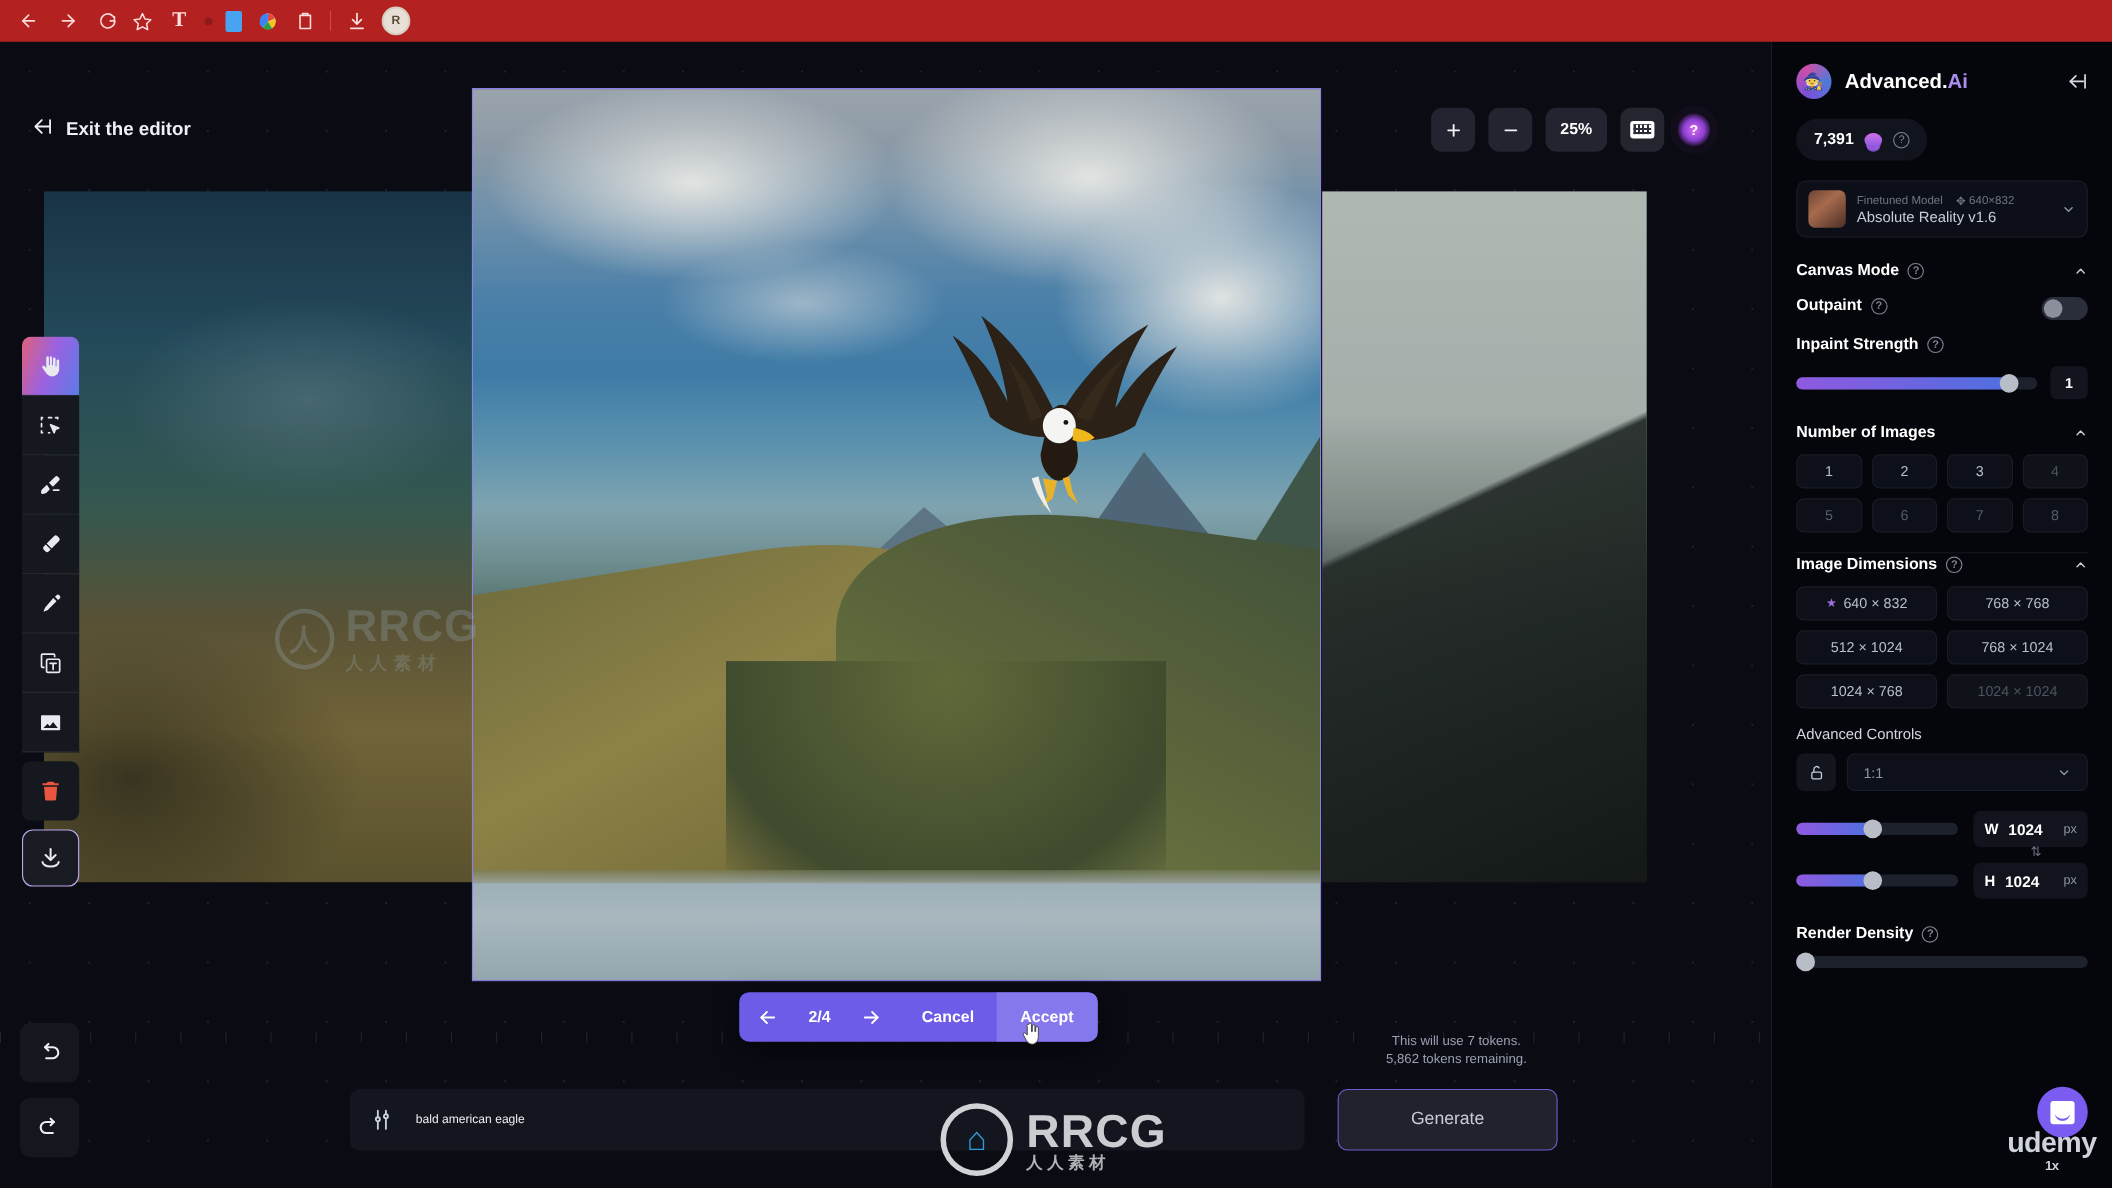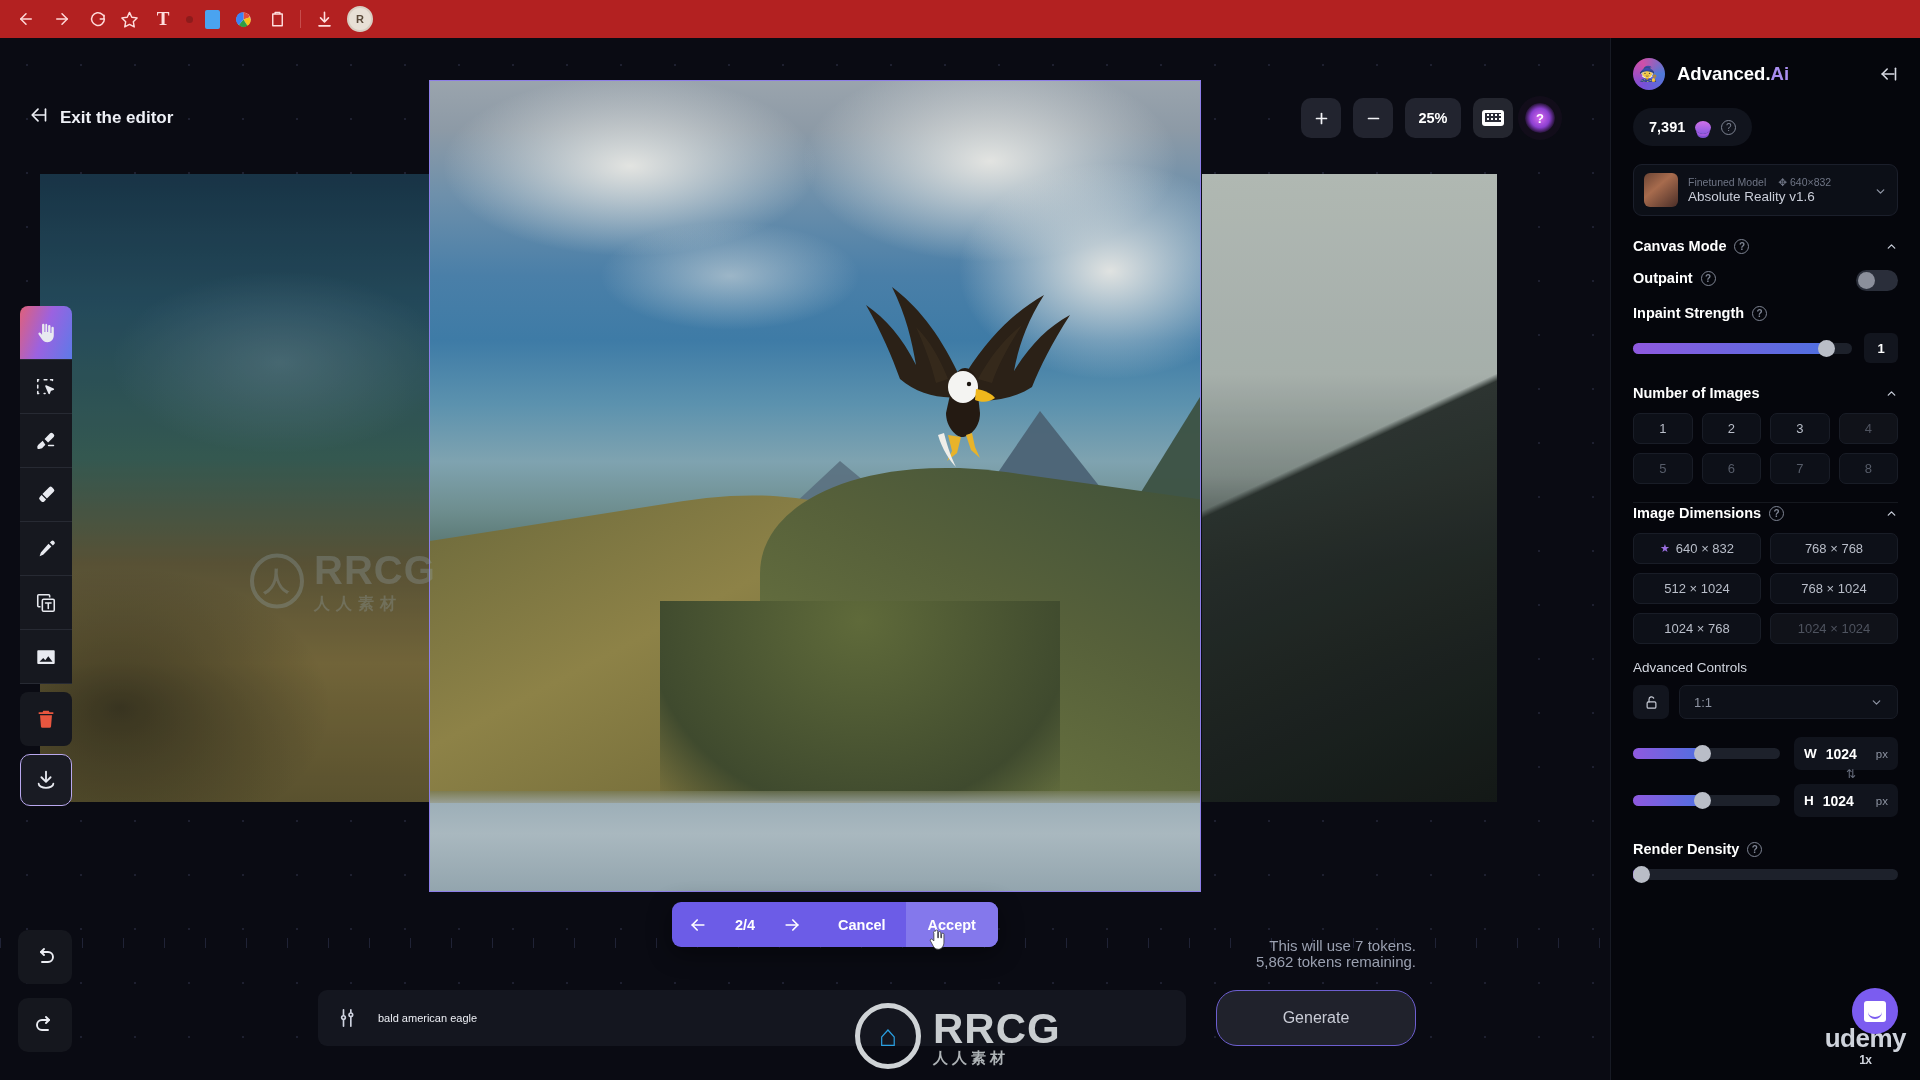--- a/index.html
+++ b/index.html
@@ -330,24 +330,24 @@
     background:#14161f; border-radius:9px;
     display:flex; align-items:center; gap:18px;
     padding: 0 20px;
     color:#e9ebf1;
   }
   .prompt-box .sliders { width:22px;height:22px;color:#cfd3e0; }
   .prompt-text { font-size:11px; color:#eceef4; }
   .gen-wrap { position:relative; }
   .token-note {
     position:absolute; left:16px; right:0; top:-52px;
-    text-align:right; color:#9aa0b0; font-size:15px; line-height:16px;
+    text-align:center; color:#9aa0b0; font-size:12px; line-height:16px;
   }
   .generate-btn {
-    width:200px; height:56px; border-radius:21px;
+    width:200px; height:56px; border-radius:9px;
     background:#20222c;
     border:1px solid #6d5fd0;
     display:flex;align-items:center;justify-content:center;
     color:#c9ccd6; font-size:16px;
   }
 
   
   .right-panel {
     position:absolute; right:0; top:0;
     width: 310px; height: 1042px;

